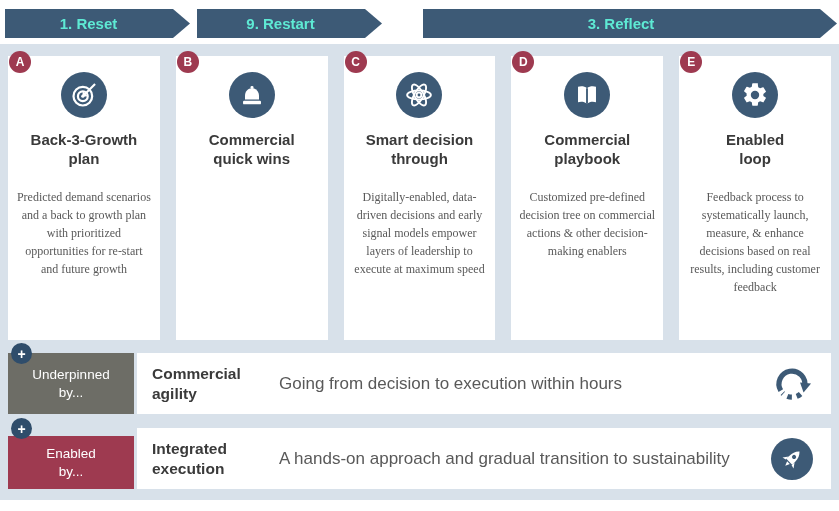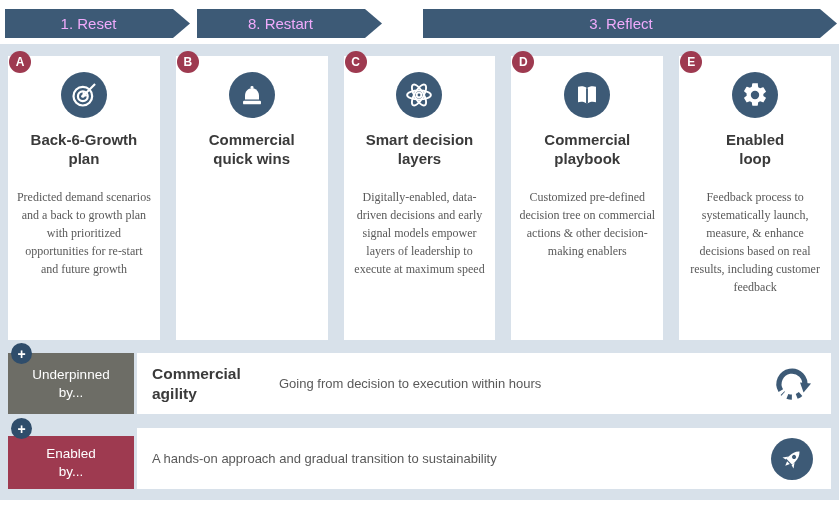--- a/index.html
+++ b/index.html
@@ -4,21 +4,21 @@
 <style>
   html,body{margin:0;padding:0;background:#fff;}
   .canvas{
     position:relative;width:839px;height:511px;background:#fff;
     font-family:"Liberation Sans",sans-serif;overflow:hidden;
   }
   .bg-panel{position:absolute;left:0;top:44px;width:839px;height:456px;background:var(--bg,#d8e1ea);}
   
   .chevrons{position:absolute;top:9px;left:5px;right:2px;height:29px;display:flex;gap:7px;z-index:2;}
   .chevron{
-    background:var(--blue,#3d5a76);color:#f0abfc;font-weight:normal;font-size:15px;
+    background:var(--blue,#3d5a76);color:#5eead4;font-weight:bold;font-size:15px;
     display:flex;align-items:center;justify-content:center;padding-right:18px;
     clip-path:polygon(0 0, calc(100% - 17px) 0, 100% 50%, calc(100% - 17px) 100%, 0 100%);
     text-align:center;
   }
   .chev-1,.chev-2{width:167px;flex:none;}
   .chev-3{flex:1;margin-left:34px;}
   
   .cards{position:absolute;top:56px;left:8px;right:8px;display:flex;gap:16px;z-index:2;}
   .card{flex:1;background:#fff;position:relative;height:284px;text-align:center;padding:16px 8px 0;box-sizing:border-box;}
   .badge{
@@ -37,61 +37,61 @@
   .row-1{top:353px;}
   .row-2{top:428px;}
   .row-label{
     width:126px;flex:none;color:#fff;font-weight:normal;font-size:13.5px;
     display:flex;align-items:center;justify-content:center;text-align:center;line-height:1.3;white-space:pre-line;
   }
   .row-label.gray{background:var(--gray,#6d6d66);}
   .row-label.maroon{background:var(--maroon,#9e3a50);margin-top:8px;}
   .row-content{flex:1;background:#fff;margin-left:3px;display:flex;align-items:center;}
   .row-heading{width:112px;flex:none;margin-left:15px;font-weight:bold;font-size:15.5px;color:var(--title,#3a3a3a);line-height:1.25;white-space:pre-line;}
-  .row-text{flex:1;margin-left:15px;font-size:13px;color:var(--body,#595959);}
+  .row-text{flex:1;margin-left:15px;font-size:17px;color:var(--body,#595959);}
   .row-iconbox{flex:none;margin-right:18px;width:42px;height:42px;display:flex;align-items:center;justify-content:center;}
   .row-iconbox.circled{border-radius:50%;background:var(--blue,#3d5a76);}
   .plus{
     position:absolute;top:-10px;left:3px;width:21px;height:21px;border-radius:50%;
     background:var(--plusblue,#2f4d6b);color:#fff;font-size:14px;font-weight:bold;
     display:flex;align-items:center;justify-content:center;z-index:3;
   }
 </style>
 </head>
 <body>
 
 <div class="canvas">
   <div class="bg-panel"></div>
 
   <div class="chevrons">
     <div class="chevron chev-1">
       <span>1. Reset</span>
     </div>
     <div class="chevron chev-2">
-      <span>8. Restart</span>
+      <span>9. Restart</span>
     </div>
     <div class="chevron chev-3">
       <span>3. Reflect</span>
     </div>
   </div>
 
   <div class="cards">
 
     <div class="card">
       <div class="badge">A</div>
       <div class="icon-circle">
         <svg width="28" height="28" viewBox="0 0 24 24">
           <circle cx="11" cy="13" r="8" fill="none" stroke="#fff" stroke-width="1.9"></circle>
           <circle cx="11" cy="13" r="4.2" fill="none" stroke="#fff" stroke-width="1.9"></circle>
           <circle cx="11" cy="13" r="1.4" fill="#fff"></circle>
           <path d="M21.5 2.5 L11.8 12.2" stroke="#fff" stroke-width="1.8"></path>
           <path d="M10.5 13.5 L15.3 13 L11 8.7 Z" fill="#fff"></path>
         </svg>
       </div>
-      <div class="card-title">Back-6-Growth
+      <div class="card-title">Back-3-Growth
 plan</div>
       <div class="card-body">Predicted demand scenarios and a back to growth plan with prioritized opportunities for re-start and future growth</div>
     </div>
 
     <div class="card">
       <div class="badge">B</div>
       <div class="icon-circle">
         <svg width="28" height="28" viewBox="0 0 24 24">
           <path d="M12 6.2 c-3.6 0 -6 2.9 -6 6.3 v3.3 h12 v-3.3 c0 -3.4 -2.4 -6.3 -6 -6.3 Z" fill="#fff"></path>
           <rect x="10.7" y="4.2" width="2.6" height="2.6" rx="1.2" fill="#fff"></rect>
@@ -108,21 +108,21 @@
         <svg width="30" height="30" viewBox="0 0 24 24">
           <g fill="none" stroke="#fff" stroke-width="1.5">
             <ellipse cx="12" cy="12" rx="9.5" ry="3.6"></ellipse>
             <ellipse cx="12" cy="12" rx="9.5" ry="3.6" transform="rotate(60 12 12)"></ellipse>
             <ellipse cx="12" cy="12" rx="9.5" ry="3.6" transform="rotate(-60 12 12)"></ellipse>
             <circle cx="12" cy="12" r="1.9"></circle>
           </g>
         </svg>
       </div>
       <div class="card-title">Smart decision
-layers</div>
+through</div>
       <div class="card-body">Digitally-enabled, data-driven decisions and early signal models empower layers of leadership to execute at maximum speed</div>
     </div>
 
     <div class="card">
       <div class="badge">D</div>
       <div class="icon-circle">
         <svg width="28" height="28" viewBox="0 0 24 24">
           <path fill="#fff" d="M12 6.2 C10 4.4 6.6 4.2 4.3 5 V18.2 C6.6 17.4 10 17.6 12 19.6 C14 17.6 17.4 17.4 19.7 18.2 V5 C17.4 4.2 14 4.4 12 6.2 Z"></path>
           <path d="M12 6.2 V19.6" stroke="#3d5a76" stroke-width="1.6" fill="none"></path>
         </svg>
@@ -163,20 +163,22 @@
         </svg>
       </div>
     </div>
   </div>
 
   <div class="row row-2">
     <div class="plus">+</div>
     <div class="row-label maroon">Enabled
 by...</div>
     <div class="row-content">
+      <div class="row-heading">Integrated
+execution</div>
       <div class="row-text">A hands-on approach and gradual transition to sustainability</div>
       <div class="row-iconbox circled">
         <svg width="26" height="26" viewBox="0 0 24 24">
           <g transform="rotate(45 12 12)" fill="#fff">
             <path d="M12 2.2 C14.7 4.6 15.8 8.1 15.8 11.1 L15.8 15.6 L8.2 15.6 L8.2 11.1 C8.2 8.1 9.3 4.6 12 2.2 Z"></path>
             <circle cx="12" cy="9.3" r="1.9" fill="#3d5a76"></circle>
             <path d="M8.2 12.4 L4.8 17.2 L8.2 16.3 Z"></path>
             <path d="M15.8 12.4 L19.2 17.2 L15.8 16.3 Z"></path>
             <path d="M10.2 16.6 L13.8 16.6 L12 20.8 Z"></path>
           </g>

